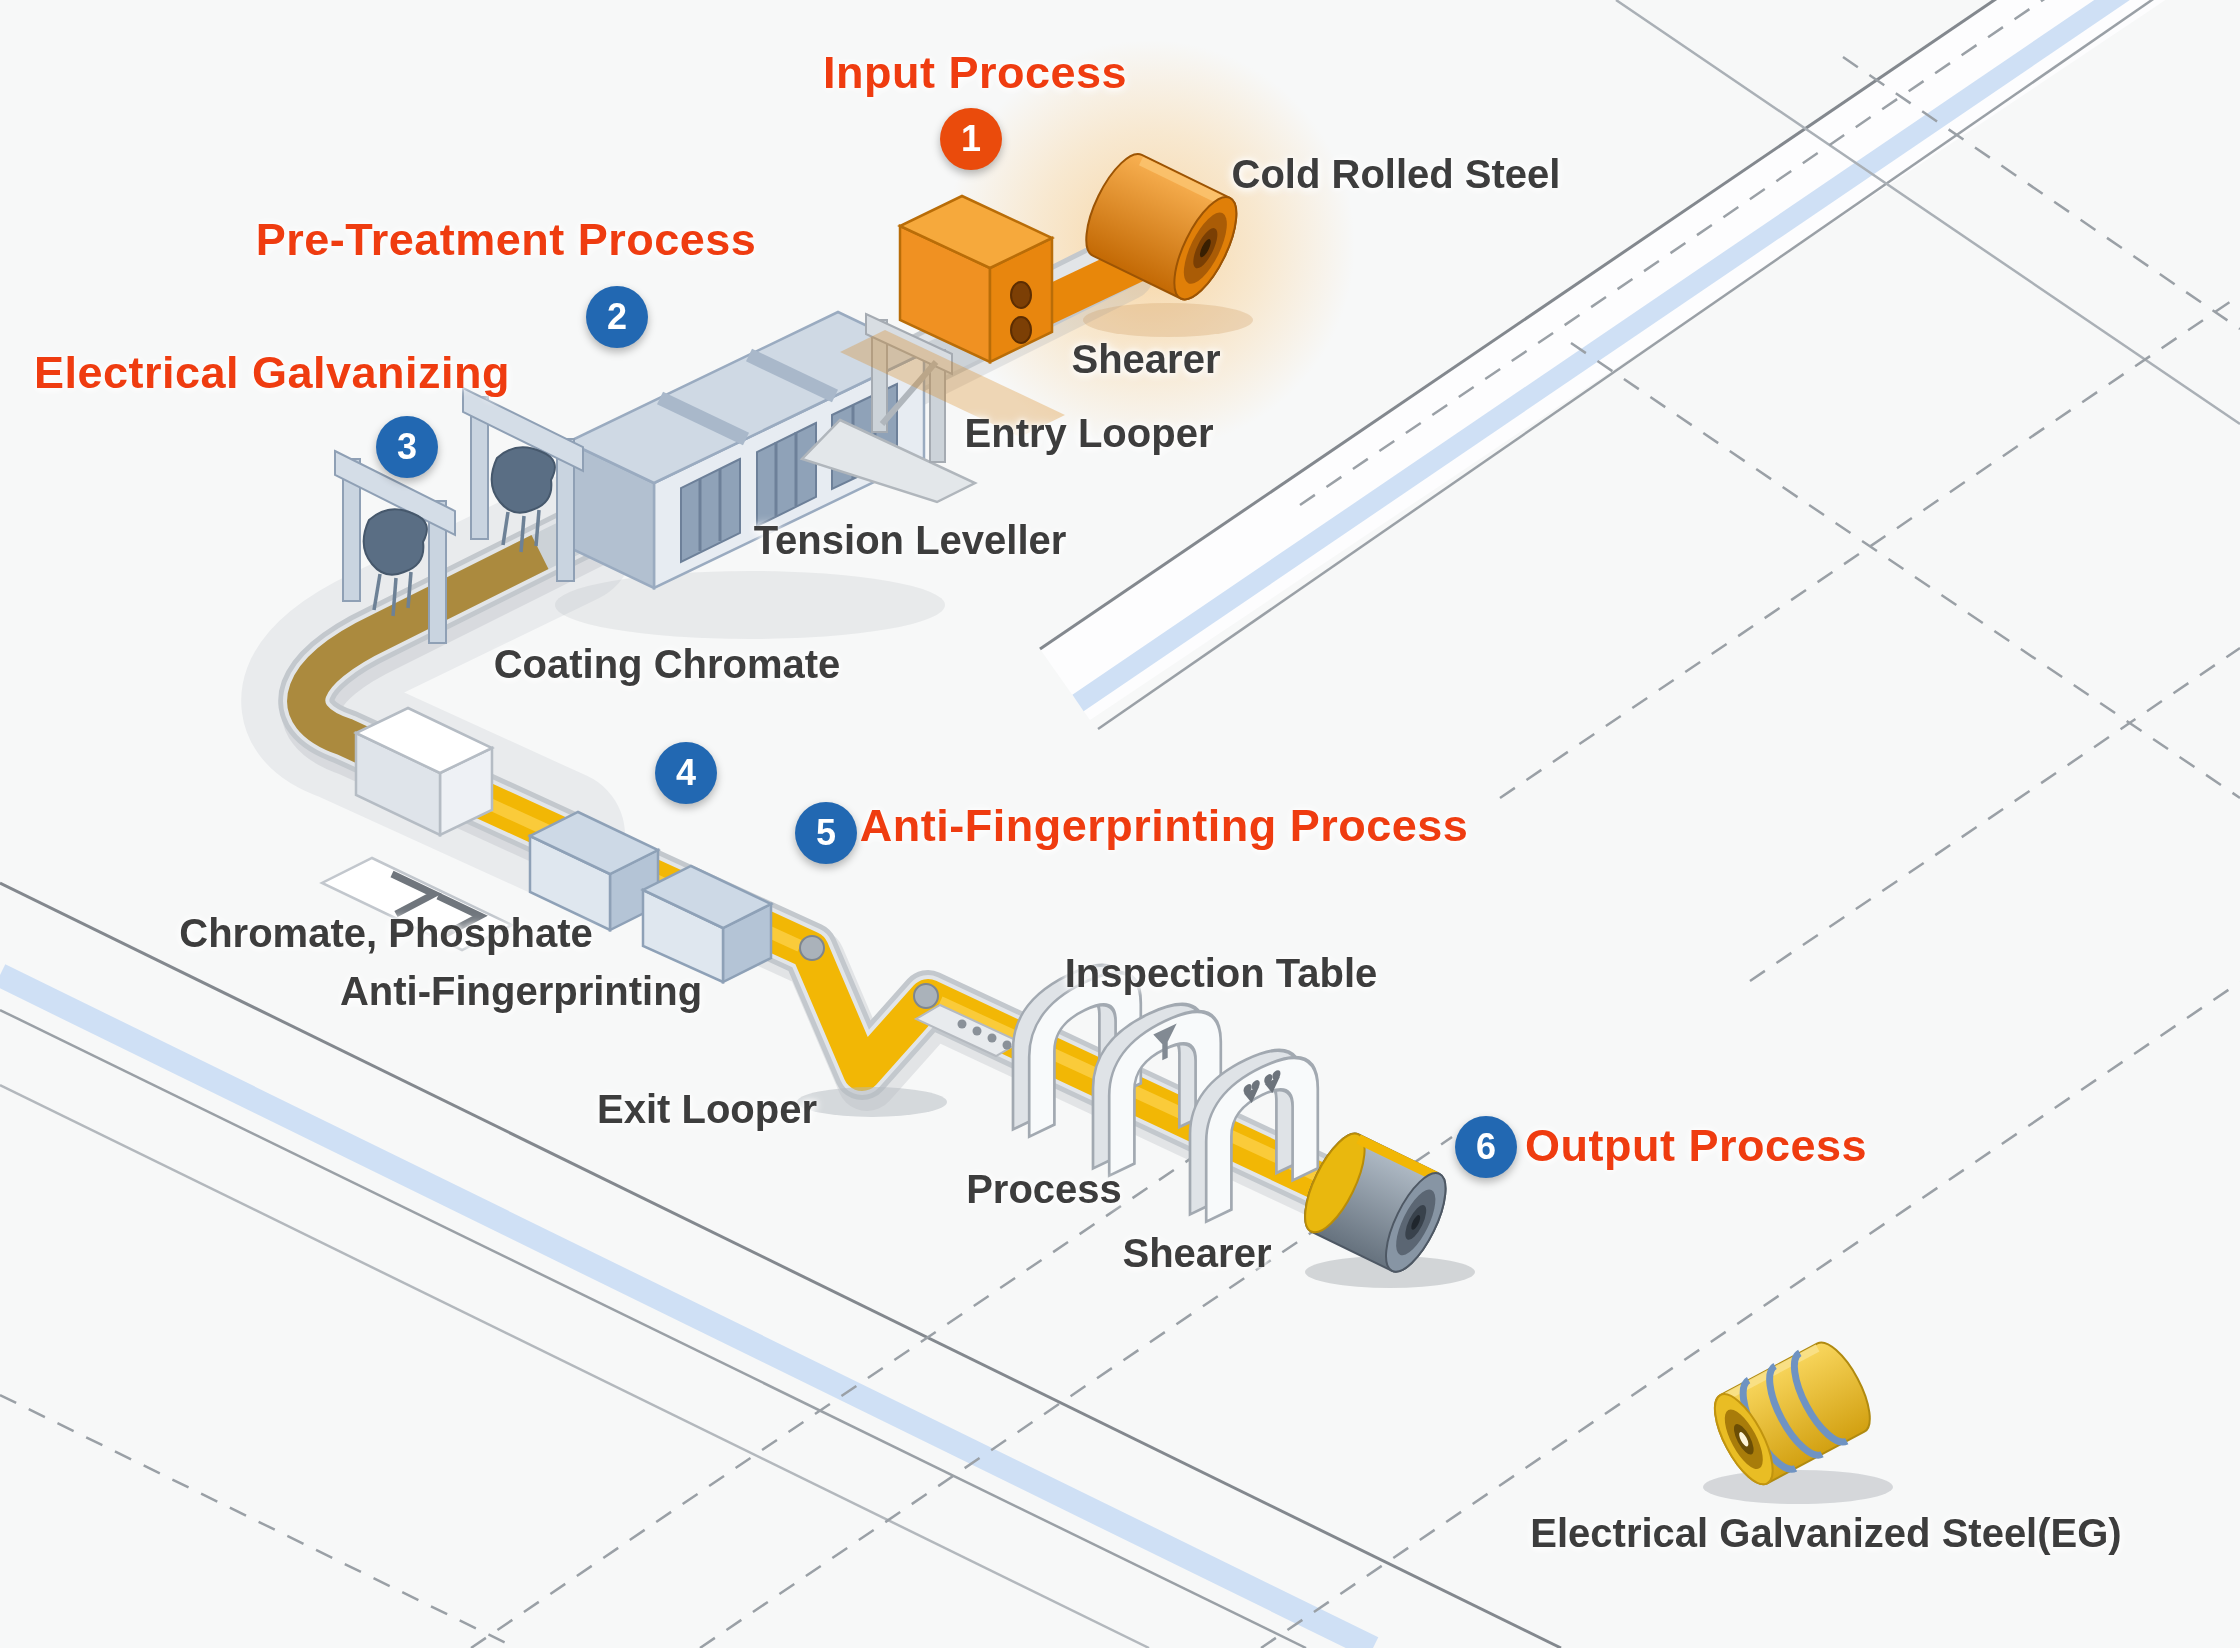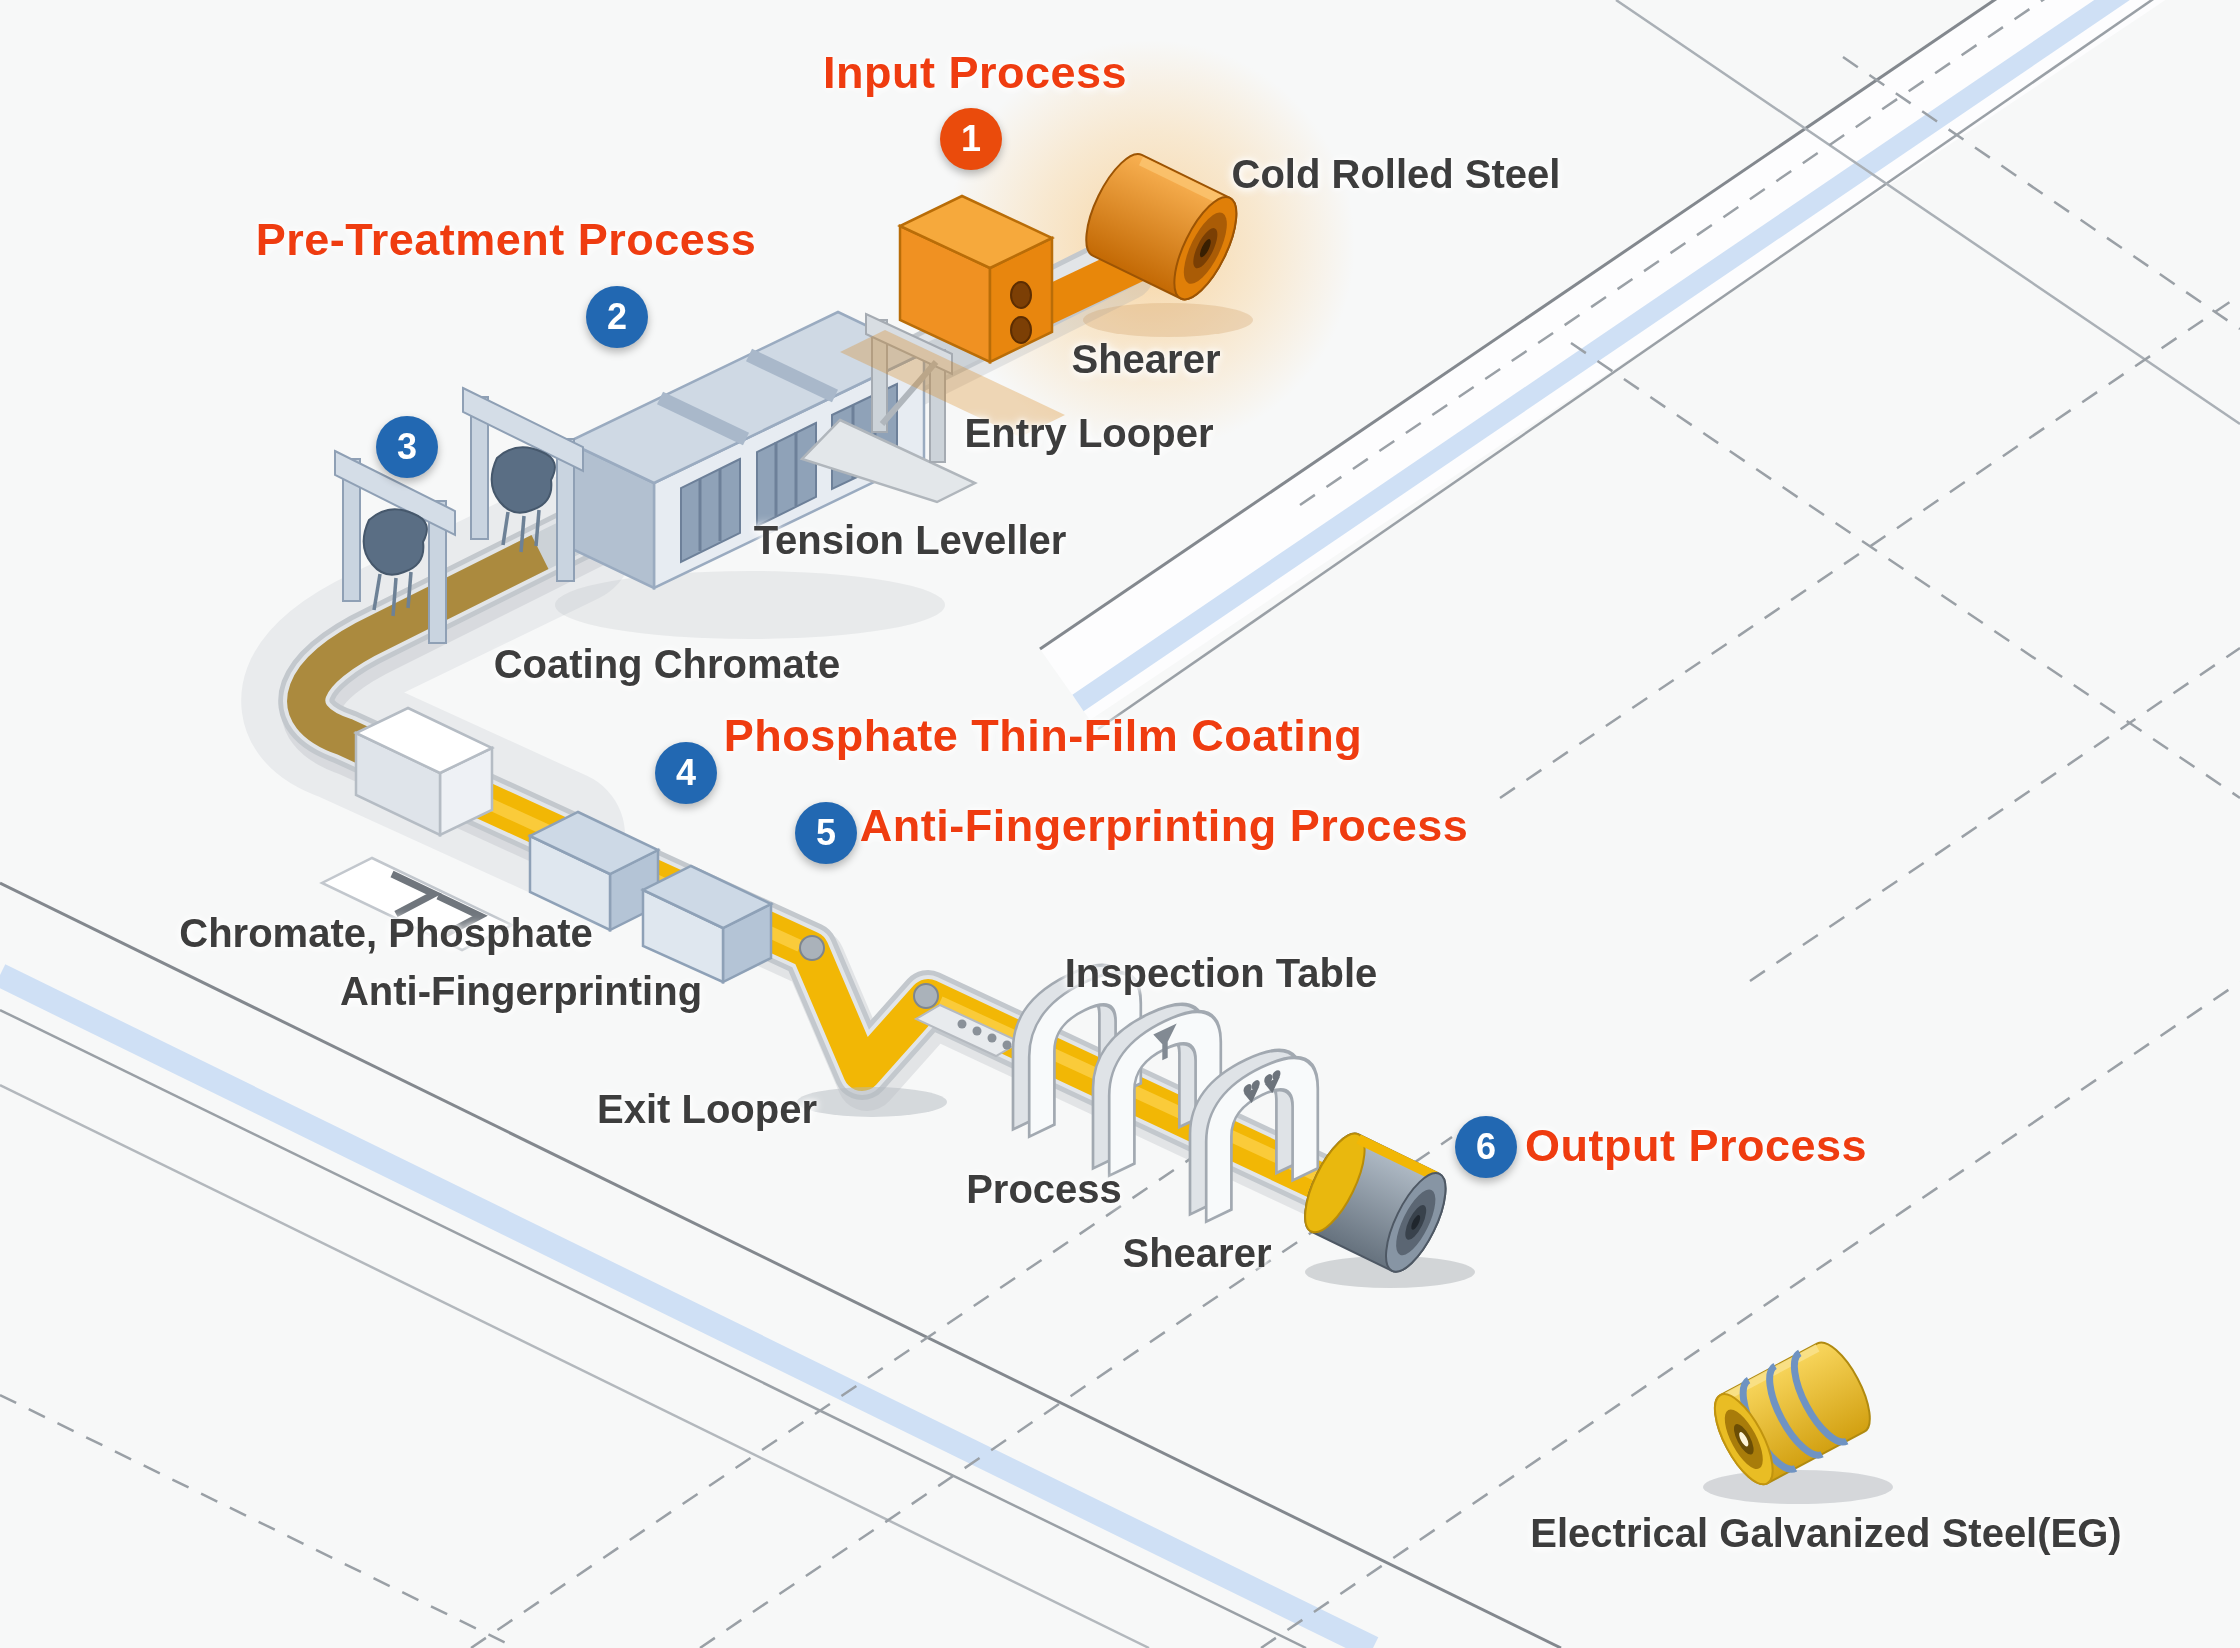--- a/index.html
+++ b/index.html
@@ -240,21 +240,21 @@
         <ellipse cx="-58" cy="0" rx="6.5" ry="17" fill="#6b4e05"></ellipse>
         <ellipse cx="-58" cy="0" rx="3" ry="8" fill="#fdf4d8"></ellipse>
       </g>
     </g>
 
   </g>
 </svg>
 
 <div class="lbl step" style="left:975px;top:73px">Input Process</div>
 <div class="lbl step" style="left:506px;top:240px">Pre-Treatment Process</div>
-<div class="lbl step" style="left:1043px;top:736px">Phosphate Thin-Film Coating</div>
+<div class="lbl step" style="left:272px;top:373px">Electrical Galvanizing</div>
 <div class="lbl step" style="left:1696px;top:1146px">Output Process</div>
 <div class="lbl step" style="left:1164px;top:826px">Anti-Fingerprinting Process</div>
 
 <div class="badge badge-orange" style="left:971px;top:139px">
       <span>1</span>
     </div>
 <div class="badge badge-blue" style="left:617px;top:317px">
       <span>2</span>
     </div>
 <div class="badge badge-blue" style="left:407px;top:447px">

